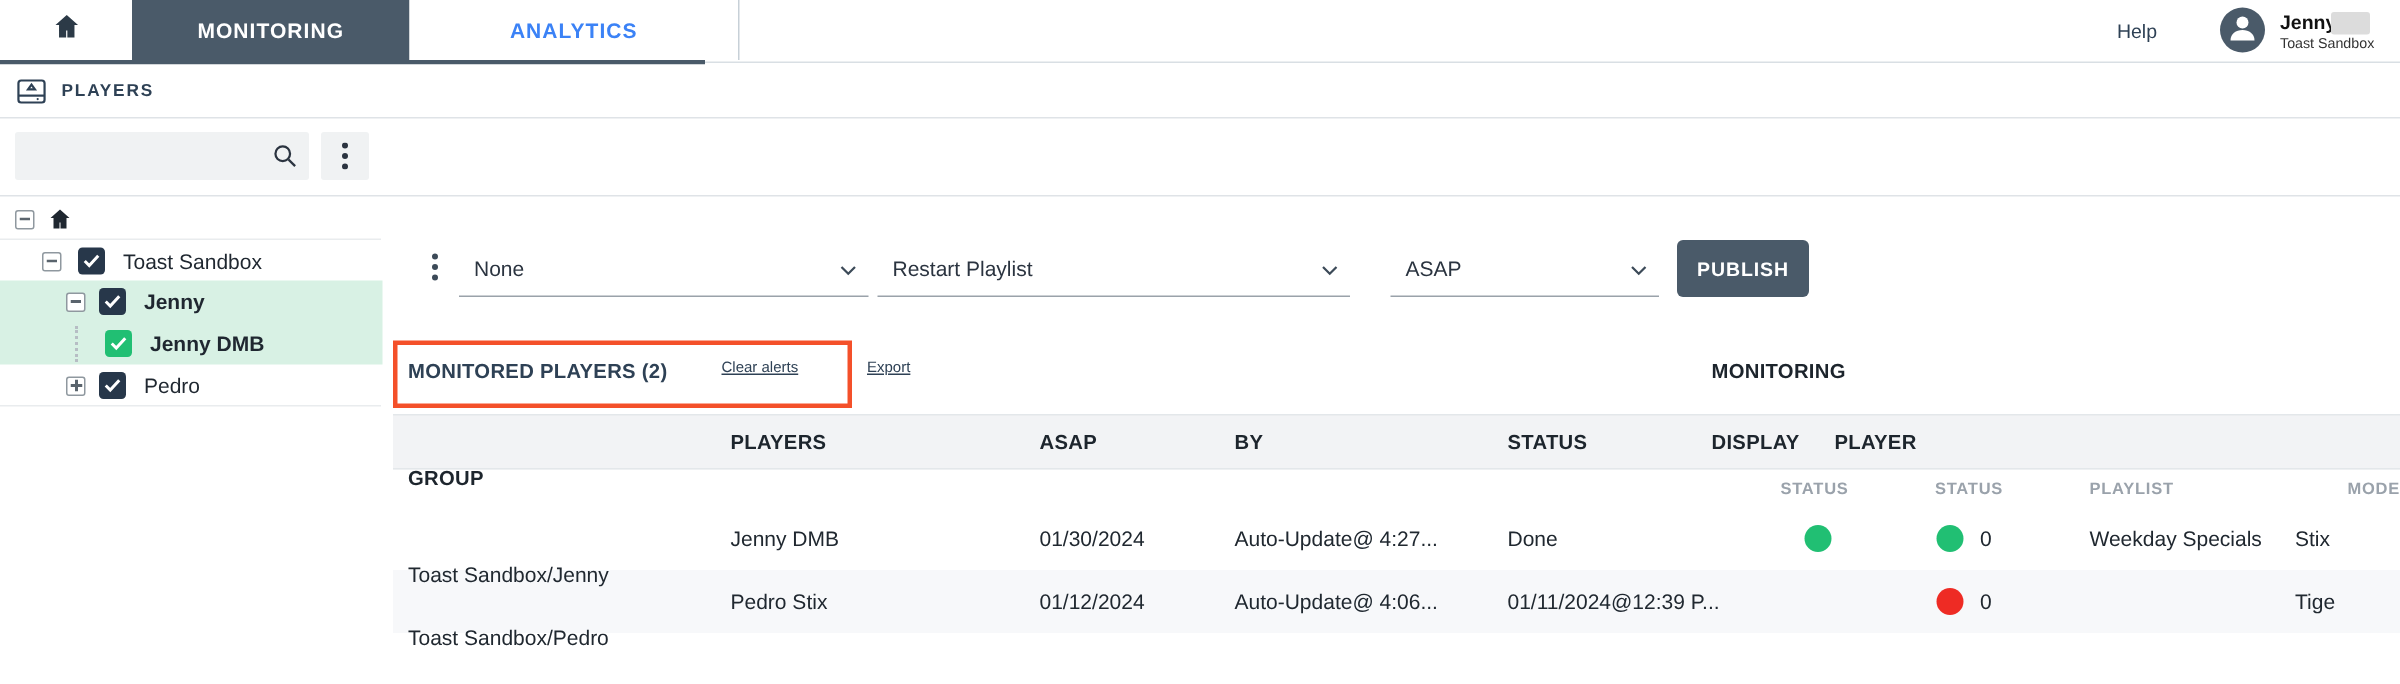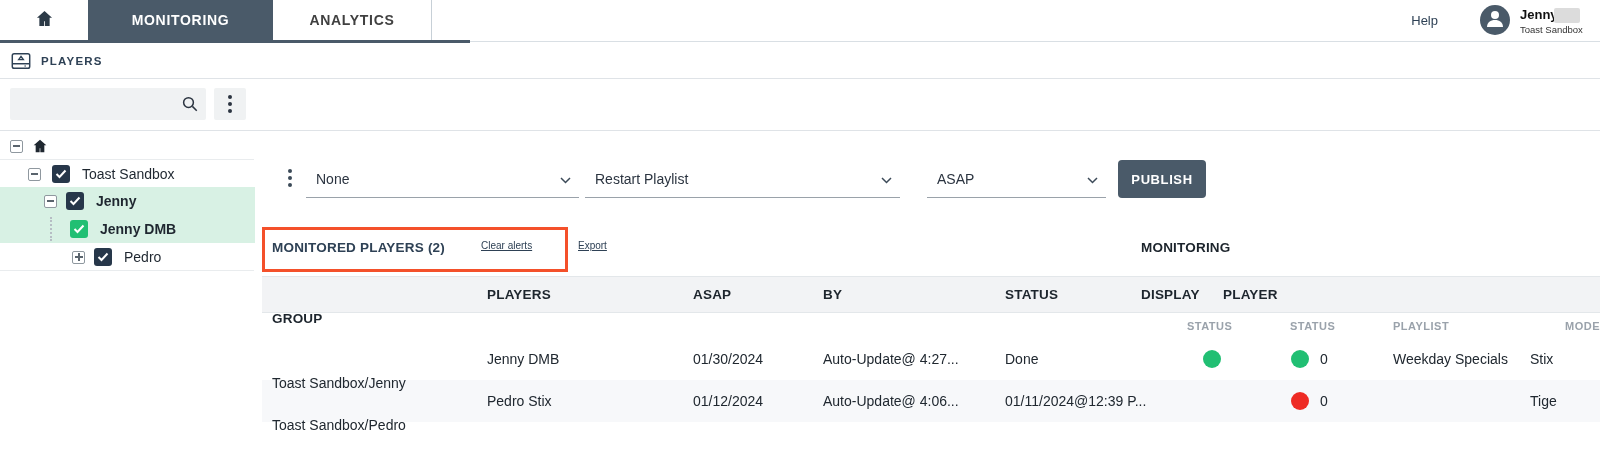--- a/index.html
+++ b/index.html
@@ -9,21 +9,21 @@
     font-family:"Liberation Sans","DejaVu Sans",sans-serif;
     color:#222b33;background:#fff;
   }
   .abs{position:absolute;}
 
   
   .topbar{left:0;top:0;width:1600px;height:42px;background:#fff;border-bottom:1px solid #d9dfe4;}
   .home-btn{left:0;top:0;width:88px;height:40px;display:flex;align-items:center;justify-content:center;cursor:pointer;}
   .tab{top:0;height:40px;display:flex;align-items:center;justify-content:center;font-size:14px;letter-spacing:.7px;cursor:pointer;}
   .tab-monitoring{left:88px;width:185px;background:#4a5a69;color:#fff;font-weight:700;}
-  .tab-analytics{left:273px;width:159px;background:#fff;color:#404040;font-weight:600;border-right:1px solid #c7d0d7;}
+  .tab-analytics{left:273px;width:220px;background:#fff;color:#3b82f6;font-weight:600;border-right:1px solid #c7d0d7;}
   .tab-underline{left:0;top:40px;width:470px;height:3px;background:#4a5a69;}
   .help-link{right:162px;top:0;height:40px;display:flex;align-items:center;font-size:13px;color:#2e4155;cursor:pointer;}
   .avatar{left:1480px;top:5px;width:30px;height:30px;border-radius:50%;background:#4a5a69;display:flex;align-items:center;justify-content:center;}
   .user-name{left:1520px;top:7px;font-size:13px;font-weight:700;color:#111;}
   .user-redact{left:1554px;top:8px;width:26px;height:15px;background:#dcdcdc;border-radius:2px;}
   .user-org{left:1520px;top:24px;font-size:9.5px;color:#333;}
 
   
   .playersbar{left:0;top:43px;width:1600px;height:36px;border-bottom:1px solid #dfe3e7;background:#fff;}
   .players-icon{left:10px;top:50px;}
@@ -184,21 +184,21 @@
   <div class="abs tree-row bold" style="left:0;top:215px;width:255px;">
     <span class="dotted-line" style="margin-left:50px;"></span>
     <span class="cbox green" style="margin-left:18px;">
       <svg width="12" height="10" viewBox="0 0 12 10" fill="none" stroke="#fff" stroke-width="2">
           <path d="M1.5 5l3 3 6-6.5"></path>
         </svg>
     </span>
     <span style="margin-left:12px;">Jenny DMB</span>
   </div>
 
-  <div class="abs tree-row" style="left:0;top:243px;width:255px;margin-left:28px;">
+  <div class="abs tree-row" style="left:0;top:243px;width:255px;">
     <span class="expander" style="margin-left:44px;">
       <svg width="8" height="8" viewBox="0 0 8 8">
           <rect y="3" width="8" height="2" fill="#5a646d"></rect>
           <rect x="3" width="2" height="8" fill="#5a646d"></rect>
         </svg>
     </span>
     <span class="cbox" style="margin-left:9px;">
       <svg width="12" height="10" viewBox="0 0 12 10" fill="none" stroke="#fff" stroke-width="2">
           <path d="M1.5 5l3 3 6-6.5"></path>
         </svg>

